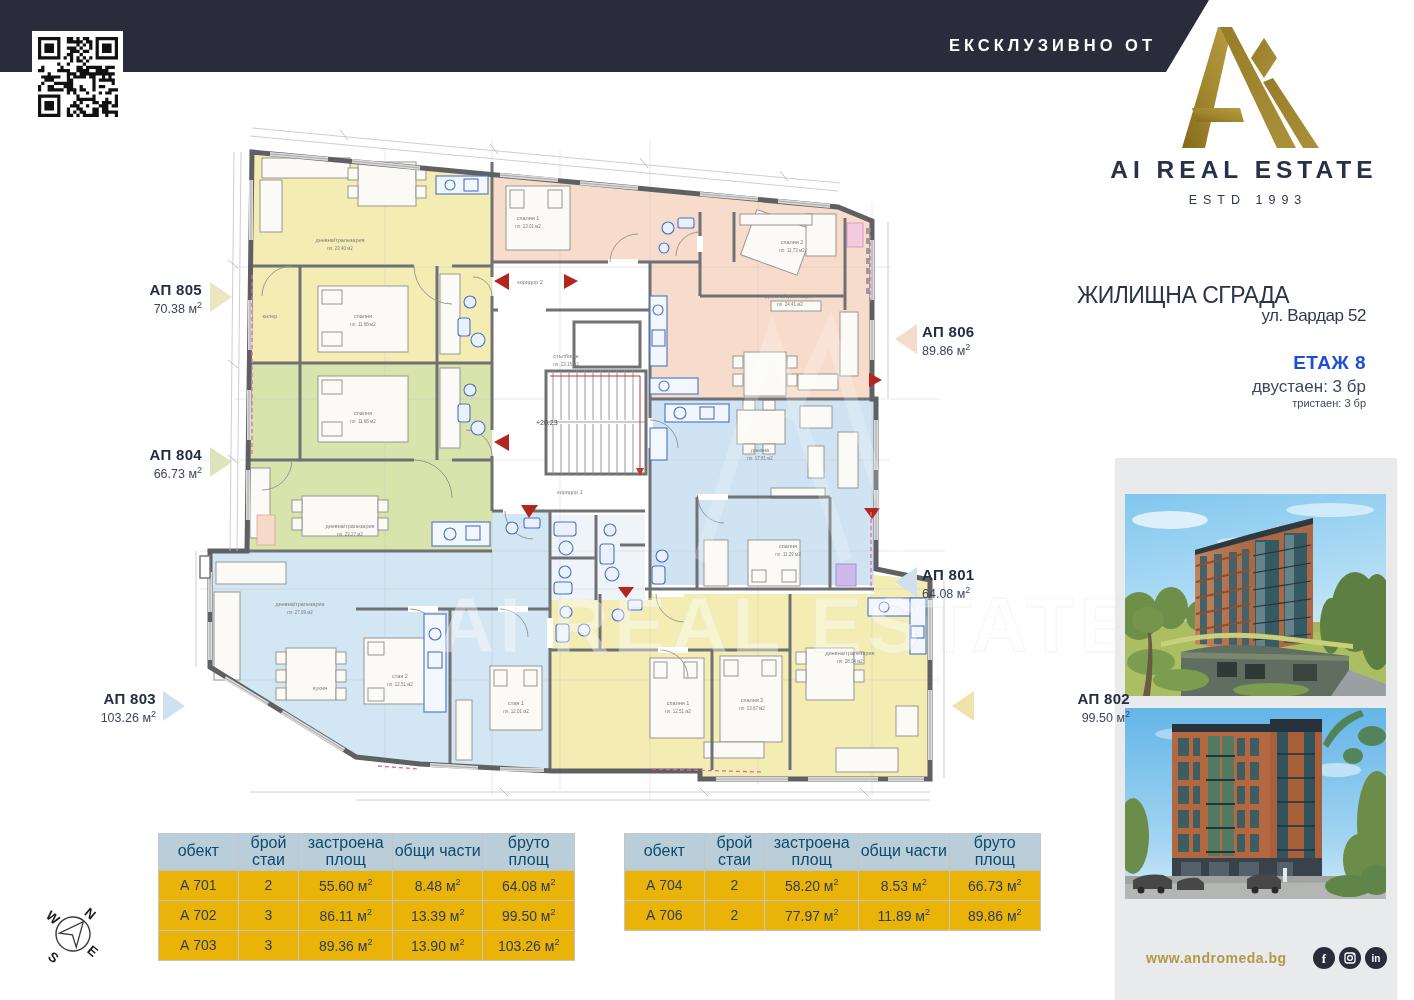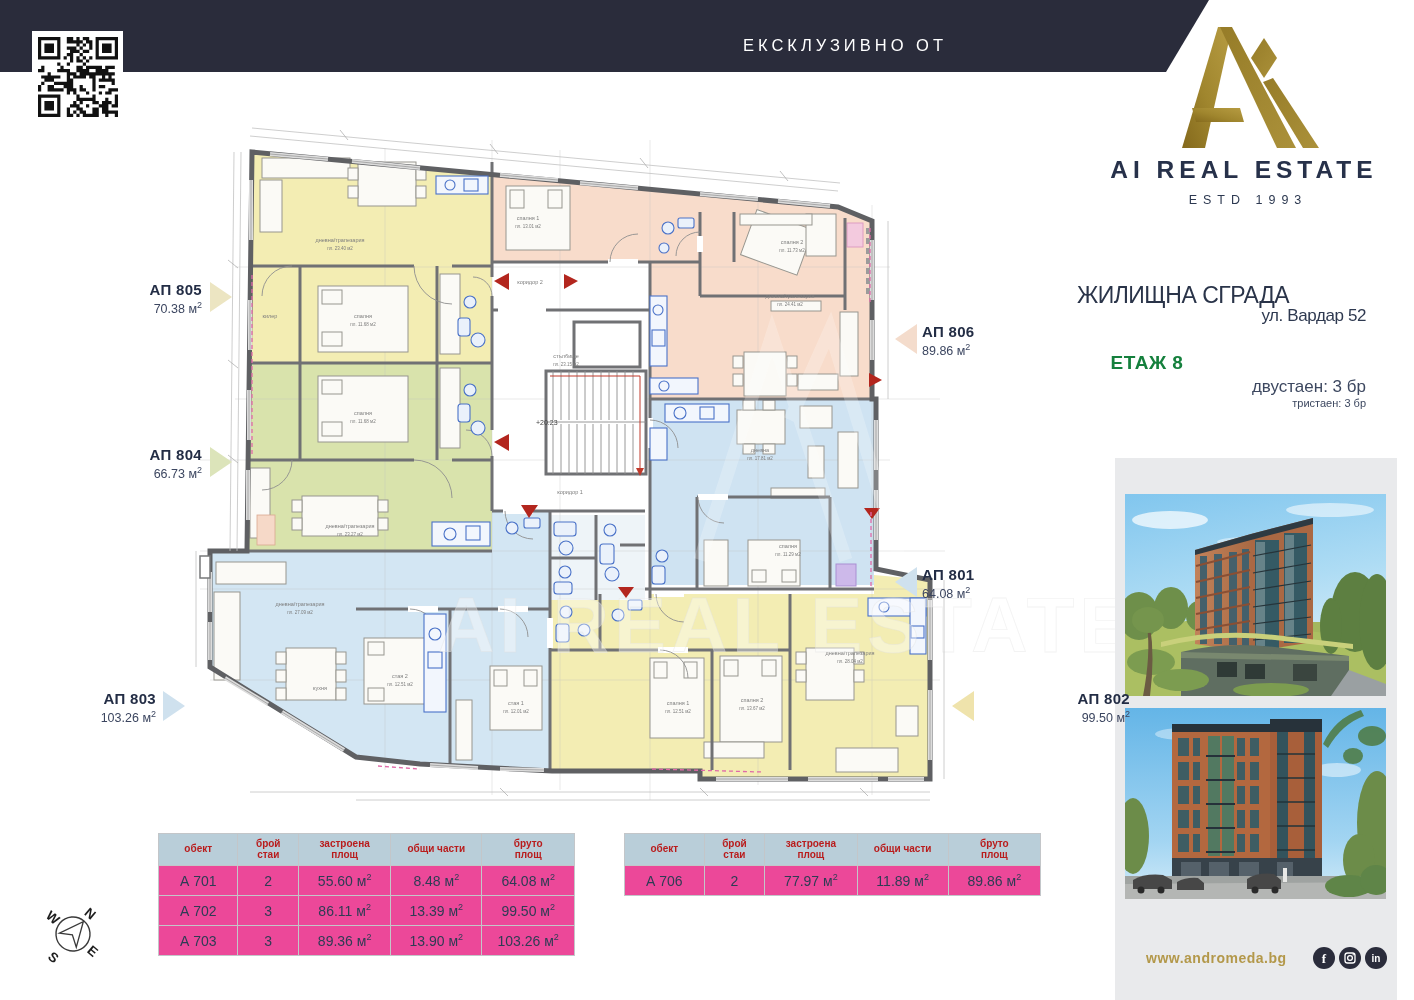--- a/index.html
+++ b/index.html
@@ -3,22 +3,22 @@
 <meta charset="utf-8">
 <style>
 html,body{margin:0;padding:0;}
 body{width:1414px;height:1000px;position:relative;background:#ffffff;font-family:"Liberation Sans",sans-serif;overflow:hidden;}
 .abs{position:absolute;}
 .aptlabel{position:absolute;color:#232d45;line-height:1.15;}
 .aptlabel b{font-size:15px;letter-spacing:.3px;}
 .aptlabel span{font-size:12.5px;color:#3c4660;}
 table.sp{border-collapse:collapse;font-size:14px;color:#2e3c54;}
 table.sp td,table.sp th{border:1px solid #c3c6c9;text-align:center;vertical-align:middle;}
-table.sp th{background:#b9ced9;font-weight:bold;font-size:10px;line-height:1.05;color:#b91c1c;}
-table.sp td{background:#ec4899;height:27px;}
+table.sp th{background:#b9ced9;font-weight:normal;font-size:16px;line-height:1.05;color:#0c4a6e;}
+table.sp td{background:#eab308;height:27px;}
 sup{font-size:9px;}
 </style>
 </head>
 <body>
 <svg class="abs" style="left:0;top:0;" width="1414" height="1000" viewBox="0 0 1414 1000">
 
 <polygon points="252,152 492,174 492,363 250,363" fill="#f3edb3"></polygon>
 
 <polygon points="250,363 492,363 492,551 247,551" fill="#d9e3ac"></polygon>
 
@@ -506,21 +506,21 @@
       <line x1="228" y1="360" x2="238" y2="368"></line>
       <line x1="228" y1="455" x2="238" y2="463"></line>
 <line x1="500" y1="788" x2="508" y2="796"></line>
       <line x1="700" y1="788" x2="708" y2="796"></line>
       <line x1="860" y1="788" x2="868" y2="796"></line>
 </g>
 </svg>
 
 <div class="abs" style="left:0;top:0;width:1414px;height:72px;background:#2a2c3b;clip-path:polygon(0 0,1209px 0,1166px 72px,0 72px);"></div>
 
-<div class="abs" style="left:743px;top:36px;width:370px;color:#fff;font-size:16.5px;letter-spacing:4px;text-align:left;font-weight:normal;">ЕКСКЛУЗИВНО ОТ</div>
+<div class="abs" style="left:786px;top:36px;width:370px;color:#fff;font-size:16.5px;letter-spacing:4px;text-align:right;font-weight:bold;">ЕКСКЛУЗИВНО ОТ</div>
 
 <div class="abs" style="left:32px;top:31px;width:91px;height:90px;background:#fff;"></div>
 
 <svg class="abs" style="left:38px;top:37px;" width="80" height="80" viewBox="0 0 80 80">
     <path fill="#111" d="M0.0 0.0h22.4v3.2h-22.4zM28.8 0.0h6.4v3.2h-6.4zM38.4 0.0h3.2v3.2h-3.2zM44.8 0.0h6.4v3.2h-6.4zM57.6 0.0h22.4v3.2h-22.4zM0.0 3.2h3.2v3.2h-3.2zM19.2 3.2h3.2v3.2h-3.2zM28.8 3.2h16.0v3.2h-16.0zM48.0 3.2h6.4v3.2h-6.4zM57.6 3.2h3.2v3.2h-3.2zM76.8 3.2h3.2v3.2h-3.2zM0.0 6.4h3.2v3.2h-3.2zM6.4 6.4h9.6v3.2h-9.6zM19.2 6.4h3.2v3.2h-3.2zM38.4 6.4h3.2v3.2h-3.2zM44.8 6.4h3.2v3.2h-3.2zM51.2 6.4h3.2v3.2h-3.2zM57.6 6.4h3.2v3.2h-3.2zM64.0 6.4h9.6v3.2h-9.6zM76.8 6.4h3.2v3.2h-3.2zM0.0 9.6h3.2v3.2h-3.2zM6.4 9.6h9.6v3.2h-9.6zM19.2 9.6h3.2v3.2h-3.2zM28.8 9.6h9.6v3.2h-9.6zM41.6 9.6h3.2v3.2h-3.2zM51.2 9.6h3.2v3.2h-3.2zM57.6 9.6h3.2v3.2h-3.2zM64.0 9.6h9.6v3.2h-9.6zM76.8 9.6h3.2v3.2h-3.2zM0.0 12.8h3.2v3.2h-3.2zM6.4 12.8h9.6v3.2h-9.6zM19.2 12.8h3.2v3.2h-3.2zM32.0 12.8h9.6v3.2h-9.6zM44.8 12.8h6.4v3.2h-6.4zM57.6 12.8h3.2v3.2h-3.2zM64.0 12.8h9.6v3.2h-9.6zM76.8 12.8h3.2v3.2h-3.2zM0.0 16.0h3.2v3.2h-3.2zM19.2 16.0h3.2v3.2h-3.2zM28.8 16.0h6.4v3.2h-6.4zM41.6 16.0h3.2v3.2h-3.2zM57.6 16.0h3.2v3.2h-3.2zM76.8 16.0h3.2v3.2h-3.2zM0.0 19.2h22.4v3.2h-22.4zM25.6 19.2h3.2v3.2h-3.2zM32.0 19.2h3.2v3.2h-3.2zM38.4 19.2h3.2v3.2h-3.2zM44.8 19.2h3.2v3.2h-3.2zM51.2 19.2h3.2v3.2h-3.2zM57.6 19.2h22.4v3.2h-22.4zM32.0 22.4h3.2v3.2h-3.2zM38.4 22.4h6.4v3.2h-6.4zM48.0 22.4h3.2v3.2h-3.2zM19.2 25.6h3.2v3.2h-3.2zM28.8 25.6h3.2v3.2h-3.2zM44.8 25.6h3.2v3.2h-3.2zM3.2 28.8h3.2v3.2h-3.2zM22.4 28.8h3.2v3.2h-3.2zM38.4 28.8h6.4v3.2h-6.4zM48.0 28.8h16.0v3.2h-16.0zM67.2 28.8h9.6v3.2h-9.6zM0.0 32.0h6.4v3.2h-6.4zM19.2 32.0h12.8v3.2h-12.8zM38.4 32.0h12.8v3.2h-12.8zM57.6 32.0h12.8v3.2h-12.8zM9.6 35.2h3.2v3.2h-3.2zM28.8 35.2h9.6v3.2h-9.6zM41.6 35.2h35.2v3.2h-35.2zM3.2 38.4h19.2v3.2h-19.2zM28.8 38.4h3.2v3.2h-3.2zM35.2 38.4h12.8v3.2h-12.8zM51.2 38.4h6.4v3.2h-6.4zM64.0 38.4h3.2v3.2h-3.2zM70.4 38.4h3.2v3.2h-3.2zM6.4 41.6h9.6v3.2h-9.6zM28.8 41.6h6.4v3.2h-6.4zM54.4 41.6h3.2v3.2h-3.2zM60.8 41.6h16.0v3.2h-16.0zM3.2 44.8h3.2v3.2h-3.2zM16.0 44.8h19.2v3.2h-19.2zM54.4 44.8h3.2v3.2h-3.2zM73.6 44.8h3.2v3.2h-3.2zM0.0 48.0h3.2v3.2h-3.2zM9.6 48.0h6.4v3.2h-6.4zM25.6 48.0h9.6v3.2h-9.6zM41.6 48.0h3.2v3.2h-3.2zM54.4 48.0h3.2v3.2h-3.2zM60.8 48.0h6.4v3.2h-6.4zM0.0 51.2h3.2v3.2h-3.2zM9.6 51.2h16.0v3.2h-16.0zM28.8 51.2h9.6v3.2h-9.6zM41.6 51.2h6.4v3.2h-6.4zM54.4 51.2h3.2v3.2h-3.2zM70.4 51.2h9.6v3.2h-9.6zM28.8 54.4h3.2v3.2h-3.2zM35.2 54.4h3.2v3.2h-3.2zM48.0 54.4h3.2v3.2h-3.2zM60.8 54.4h3.2v3.2h-3.2zM67.2 54.4h6.4v3.2h-6.4zM0.0 57.6h22.4v3.2h-22.4zM38.4 57.6h3.2v3.2h-3.2zM54.4 57.6h3.2v3.2h-3.2zM76.8 57.6h3.2v3.2h-3.2zM0.0 60.8h3.2v3.2h-3.2zM19.2 60.8h3.2v3.2h-3.2zM38.4 60.8h19.2v3.2h-19.2zM67.2 60.8h3.2v3.2h-3.2zM76.8 60.8h3.2v3.2h-3.2zM0.0 64.0h3.2v3.2h-3.2zM6.4 64.0h9.6v3.2h-9.6zM19.2 64.0h3.2v3.2h-3.2zM35.2 64.0h3.2v3.2h-3.2zM41.6 64.0h3.2v3.2h-3.2zM54.4 64.0h6.4v3.2h-6.4zM64.0 64.0h9.6v3.2h-9.6zM76.8 64.0h3.2v3.2h-3.2zM0.0 67.2h3.2v3.2h-3.2zM6.4 67.2h9.6v3.2h-9.6zM19.2 67.2h3.2v3.2h-3.2zM32.0 67.2h9.6v3.2h-9.6zM48.0 67.2h3.2v3.2h-3.2zM60.8 67.2h9.6v3.2h-9.6zM73.6 67.2h6.4v3.2h-6.4zM0.0 70.4h3.2v3.2h-3.2zM6.4 70.4h9.6v3.2h-9.6zM19.2 70.4h3.2v3.2h-3.2zM28.8 70.4h3.2v3.2h-3.2zM38.4 70.4h6.4v3.2h-6.4zM54.4 70.4h6.4v3.2h-6.4zM64.0 70.4h6.4v3.2h-6.4zM0.0 73.6h3.2v3.2h-3.2zM19.2 73.6h3.2v3.2h-3.2zM28.8 73.6h3.2v3.2h-3.2zM35.2 73.6h3.2v3.2h-3.2zM41.6 73.6h6.4v3.2h-6.4zM54.4 73.6h6.4v3.2h-6.4zM64.0 73.6h16.0v3.2h-16.0zM0.0 76.8h22.4v3.2h-22.4zM28.8 76.8h6.4v3.2h-6.4zM38.4 76.8h3.2v3.2h-3.2zM44.8 76.8h16.0v3.2h-16.0zM67.2 76.8h3.2v3.2h-3.2zM76.8 76.8h3.2v3.2h-3.2z"></path>
   </svg>
 
 <svg class="abs" style="left:1170px;top:15px;" width="160" height="140" viewBox="1170 15 160 140">
 <defs>
 <linearGradient id="gld" x1="0" y1="1" x2="1" y2="0">
@@ -543,21 +543,21 @@
 </svg>
 
 <div class="abs" style="left:1102px;top:156px;width:284px;text-align:center;font-size:24.5px;font-weight:bold;color:#27314a;letter-spacing:5px;">AI REAL ESTATE</div>
 
 <div class="abs" style="left:1106px;top:186px;width:284px;text-align:center;font-size:12.5px;color:#2c3850;letter-spacing:6px;margin-top:7px;">ESTD 1993</div>
 
 <div class="abs" style="left:1000px;top:282px;width:366px;text-align:center;font-size:23px;color:#2a3449;letter-spacing:-0.5px;">ЖИЛИЩНА СГРАДА</div>
 
 <div class="abs" style="left:1000px;top:306px;width:366px;text-align:right;font-size:17px;color:#2e3950;letter-spacing:-0.4px;">ул. Вардар 52</div>
 
-<div class="abs" style="left:964px;top:352px;width:366px;text-align:center;font-size:19px;color:#15803d;font-weight:bold;letter-spacing:.5px;">ЕТАЖ 8</div>
+<div class="abs" style="left:1000px;top:352px;width:366px;text-align:right;font-size:19px;color:#1d4ed8;font-weight:bold;letter-spacing:.5px;">ЕТАЖ 8</div>
 
 <div class="abs" style="left:1000px;top:377px;width:366px;text-align:right;font-size:17px;color:#3d4860;">двустаен: 3 бр</div>
 
 <div class="abs" style="left:1000px;top:397px;width:366px;text-align:right;font-size:11px;color:#3d4860;">тристаен: 3 бр</div>
 
 <div class="abs" style="left:1115px;top:458px;width:282px;height:542px;background:#e9eaec;"></div>
 
 <svg class="abs" style="left:1125px;top:494px;" width="261" height="202" viewBox="0 0 261 202">
 <defs>
 <linearGradient id="sky1" x1="0" y1="0" x2="0.25" y2="1">
@@ -812,20 +812,27 @@
 <table class="sp abs" style="left:624px;top:833px;width:417px;">
 <tbody>
       <tr style="height:32px;">
         <th style="width:80px;">обект</th>
         <th style="width:60px;">брой<br>стаи</th>
         <th style="width:92px;">застроена<br>площ</th>
         <th style="width:92px;">общи части</th>
         <th style="width:93px;">бруто<br>площ</th>
       </tr>
 <tr>
+        <td>А 704</td>
+        <td>2</td>
+        <td>58.20 м<sup>2</sup></td>
+        <td>8.53 м<sup>2</sup></td>
+        <td>66.73 м<sup>2</sup></td>
+      </tr>
+<tr>
         <td>А 706</td>
         <td>2</td>
         <td>77.97 м<sup>2</sup></td>
         <td>11.89 м<sup>2</sup></td>
         <td>89.86 м<sup>2</sup></td>
       </tr>
 </tbody>
   </table>
 
 <svg class="abs" style="left:33px;top:894px;" width="84" height="84" viewBox="0 0 84 84">

